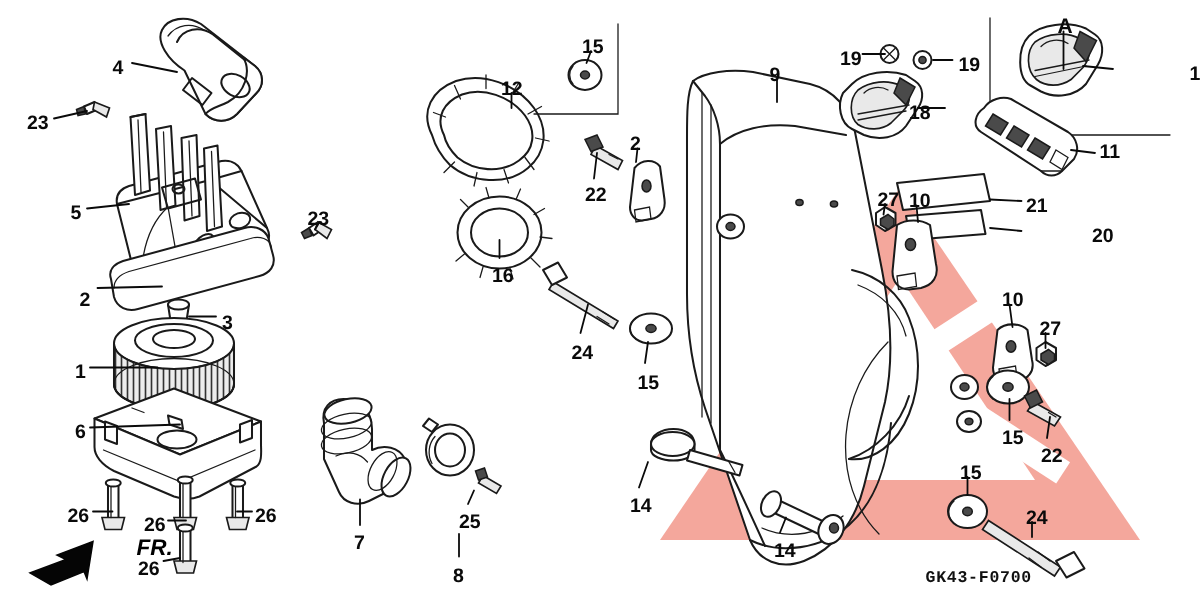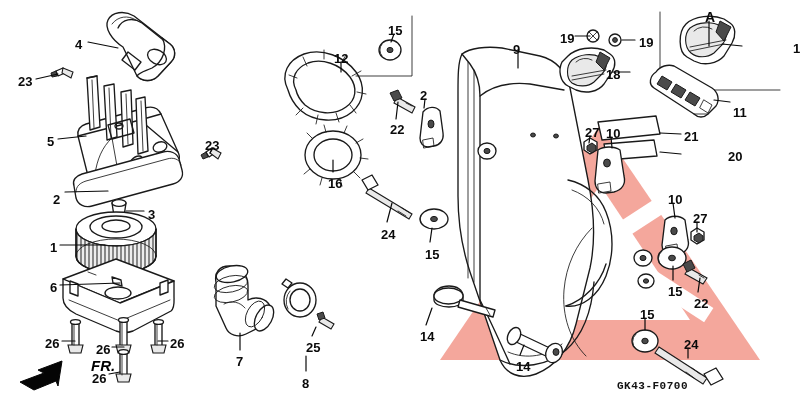--- a/index.html
+++ b/index.html
@@ -470,21 +470,21 @@
       <span class="lbl" style="left: 390px; top: 123px;">22</span>
       <span class="lbl" style="left: 381px; top: 228px;">24</span>
       <span class="lbl" style="left: 425px; top: 248px;">15</span>
       <span class="lbl" style="left: 420px; top: 330px;">14</span>
       <span class="lbl" style="left: 516px; top: 360px;">14</span>
       <span class="lbl" style="left: 513px; top: 43px;">9</span>
       <span class="lbl" style="left: 560px; top: 32px;">19</span>
       <span class="lbl" style="left: 639px; top: 36px;">19</span>
       <span class="lbl" style="left: 606px; top: 68px;">18</span>
       <span class="lbl" style="left: 745px; top: 42px; margin-left: 48px;">17</span>
-      <span class="lbl" style="left: 733px; top: 106px; text-align: center;">11</span>
+      <span class="lbl" style="left: 733px; top: 94px; text-align: center;">11</span>
       <span class="lbl" style="left: 684px; top: 130px;">21</span>
       <span class="lbl" style="left: 684px; top: 150px; margin-left: 44px;">20</span>
       <span class="lbl" style="left: 585px; top: 126px;">27</span>
       <span class="lbl" style="left: 606px; top: 127px;">10</span>
       <span class="lbl" style="left: 668px; top: 193px;">10</span>
       <span class="lbl" style="left: 693px; top: 212px;">27</span>
       <span class="lbl" style="left: 668px; top: 285px;">15</span>
       <span class="lbl" style="left: 694px; top: 297px;">22</span>
       <span class="lbl" style="left: 640px; top: 308px;">15</span>
       <span class="lbl" style="left: 684px; top: 338px;">24</span>

